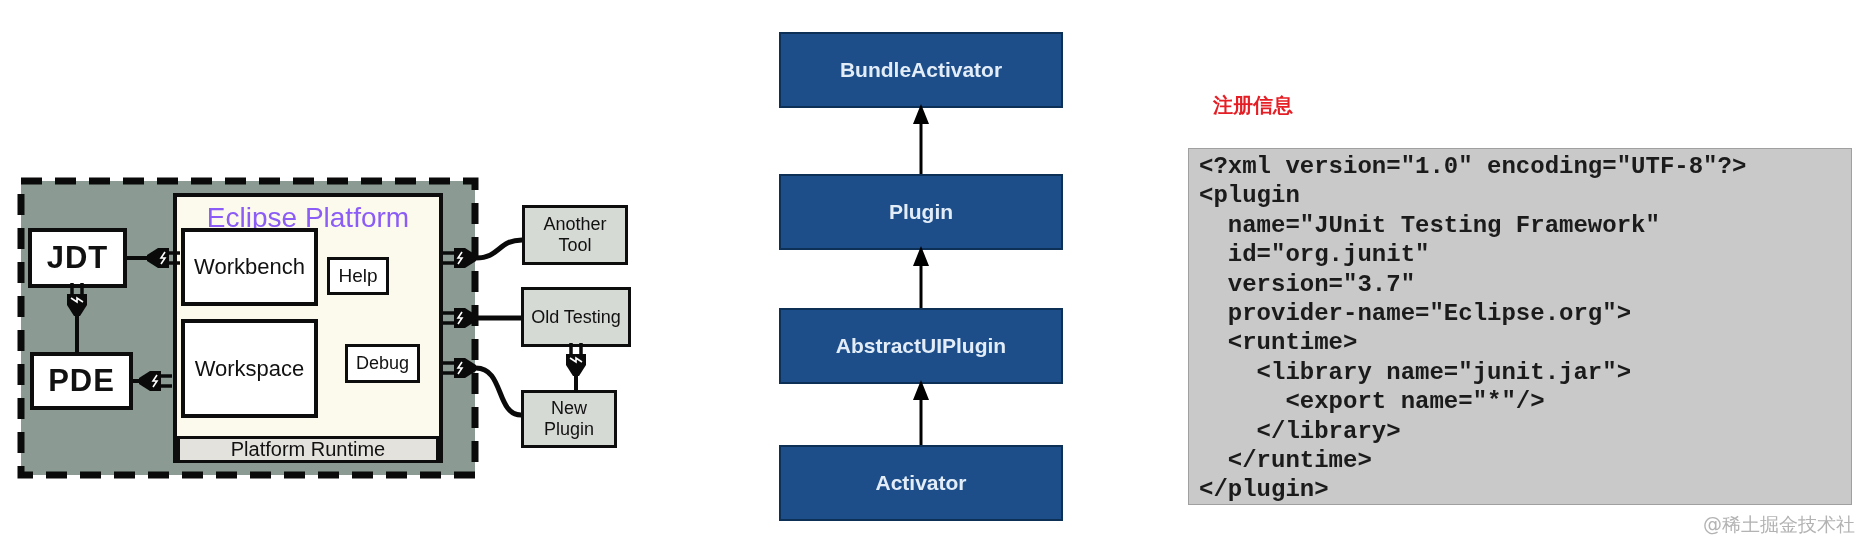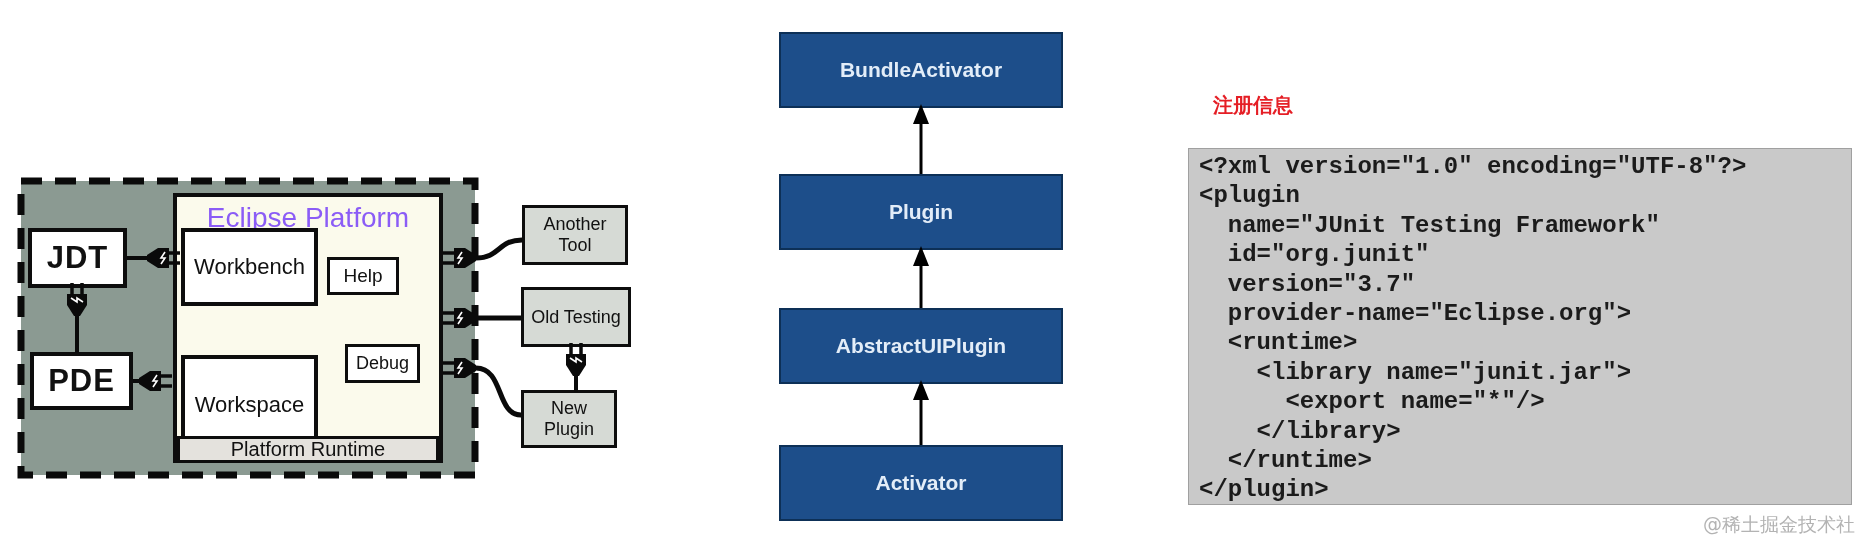--- a/index.html
+++ b/index.html
@@ -78,24 +78,24 @@
     <span>PDE</span>
   </div>
 
   <div class="abs platform-box">
     <div class="platform-title">Eclipse Platform</div>
   </div>
 
   <div class="abs node inner-label" style="left:181px;top:228px;width:137px;height:78px;">
     <span>Workbench</span>
   </div>
-  <div class="abs node small-label" style="left:327px;top:257px;width:72px;height:38px;border-width:3px;align-items:center;">
+  <div class="abs node small-label" style="left:327px;top:257px;width:62px;height:38px;border-width:3px;align-items:center;">
     <span>Help</span>
   </div>
-  <div class="abs node inner-label" style="left:181px;top:319px;width:137px;height:99px;margin-top:36px;">
+  <div class="abs node inner-label" style="left:181px;top:319px;width:137px;height:99px;">
     <span>Workspace</span>
   </div>
   <div class="abs node" style="left:345px;top:344px;width:75px;height:39px;border-width:3px;font-size:18px;">
     <span>Debug</span>
   </div>
 
   <div class="abs node runtime-bar">
     <span>Platform Runtime</span>
   </div>
 

